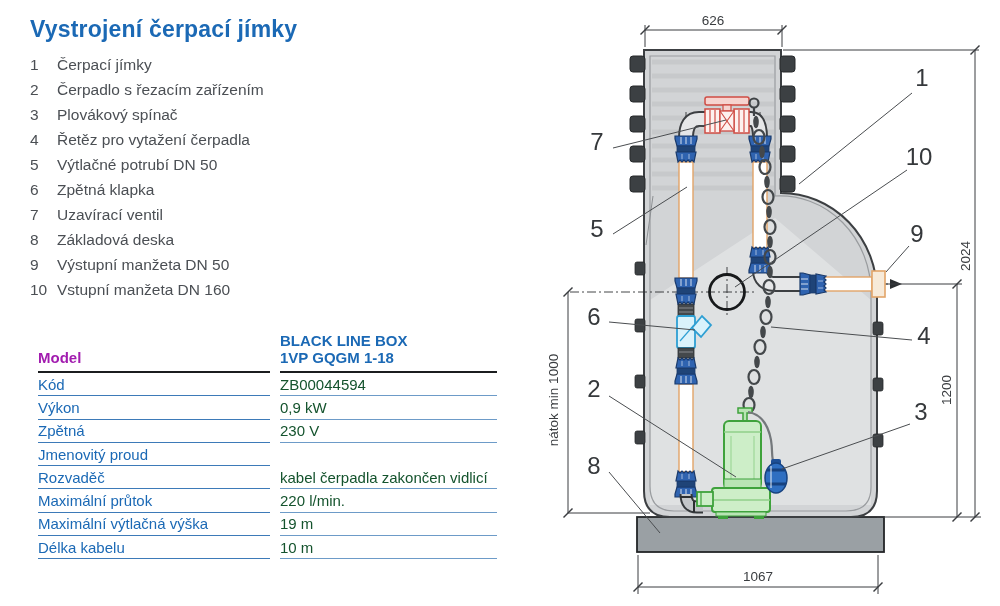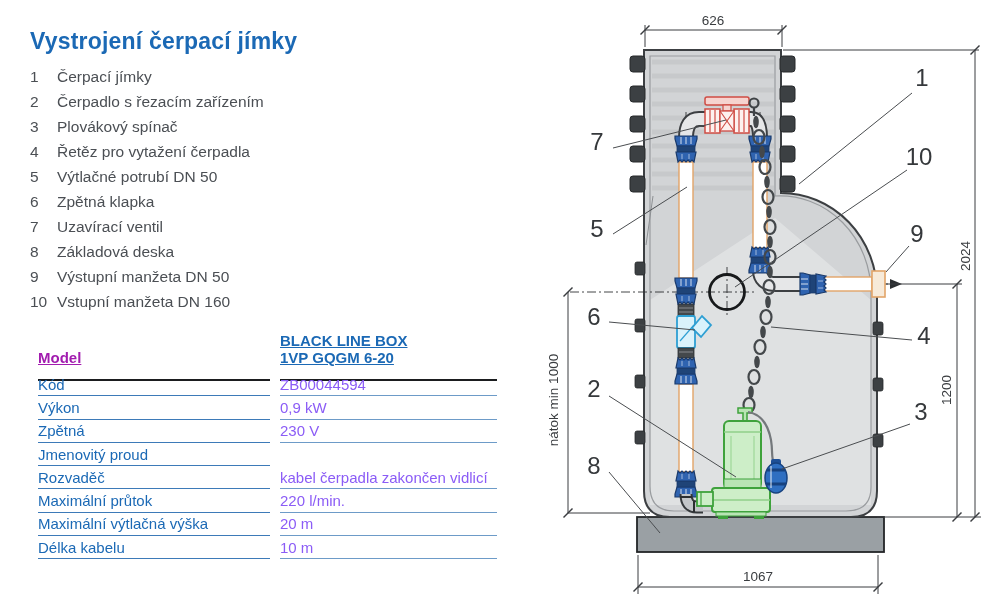--- a/index.html
+++ b/index.html
@@ -1,34 +1,34 @@
 <!DOCTYPE html>
 <html><head>
 <meta charset="utf-8">
 <style>
   html,body{margin:0;padding:0;width:1000px;height:606px;background:#ffffff;overflow:hidden;
             font-family:"Liberation Sans", sans-serif;}
   .page{position:relative;width:1000px;height:606px;}
   
   .left{position:absolute;left:30px;top:12px;width:480px;}
-  .title{font-size:23px;font-weight:bold;color:#1b69b5;margin:16px 0 9px 0;letter-spacing:.2px;}
+  .title{font-size:23px;font-weight:bold;color:#1b69b5;margin:4px 0 9px 0;letter-spacing:.2px;}
   .legend{margin:0;padding:0;list-style:none;}
   .legend li{display:flex;height:25px;align-items:center;color:#4b4f54;font-size:15.5px;}
   .legend .num{width:27px;flex:none;}
   
   .spec{position:absolute;left:38px;top:328px;width:460px;font-size:15px;}
   .row{display:grid;grid-template-columns:232px 10px 217px;}
   .cell-l,.cell-v{display:flex;align-items:flex-end;padding-bottom:3px;}
-  .hdr .cell-l,.hdr .cell-v{border-bottom:2.5px solid #1b1d1f;padding-bottom:13px;text-decoration:underline;}
+  .hdr .cell-l,.hdr .cell-v{border-bottom:2.5px solid #1b1d1f;padding-bottom:5px;}
   .hdr{height:45px;}
   .hdr .cell-l{color:#a21caf;font-weight:bold;}
   .hdr .cell-v{color:#1b69b5;font-weight:bold;line-height:17px;display:block;padding-top:4px;}
   .r{height:23.3px;}
   .r .cell-l{color:#1b69b5;font-weight:normal;border-bottom:1px solid #3d7ab8;align-items:center;padding:0;}
-  .r .cell-v{color:#8b5cf6;border-bottom:1px solid #6d9bc8;align-items:center;padding:0;}
+  .r .cell-v{color:#14532d;border-bottom:1px solid #6d9bc8;align-items:center;padding:0;}
   
   svg{position:absolute;left:540px;top:0;width:460px;height:606px;}
   .dim{font-size:13.5px;fill:#3a3d40;}
   .co{font-size:24px;fill:#35383b;}
   .lead{stroke:#4a4d50;stroke-width:1;fill:none;}
   .dline{stroke:#3a3d40;stroke-width:1;fill:none;}
   .cline{stroke:#2f3133;stroke-width:0.9;fill:none;stroke-dasharray:9 3 2 3;}
   .pipe{fill:#ffffff;stroke:#e2a468;stroke-width:1.4;}
 </style>
 </head>
@@ -81,21 +81,21 @@
         </li>
     </ul>
   </div>
 
   <div class="spec">
     <div class="row hdr">
       <div class="cell-l">Model</div>
         <div></div>
       <div class="cell-v">
         <div>BLACK LINE BOX</div>
-        <div>1VP GQGM 6-20</div>
+        <div>1VP GQGM 1-18</div>
       </div>
     </div>
     <div class="row r">
         <div class="cell-l">Kód</div>
         <div></div>
         <div class="cell-v">ZB00044594</div>
       </div>
     <div class="row r">
         <div class="cell-l">Výkon</div>
         <div></div>
@@ -116,21 +116,21 @@
         <div class="cell-v">kabel čerpadla zakončen vidlicí</div>
       </div>
     <div class="row r">
         <div class="cell-l">Maximální průtok</div>
         <div></div>
         <div class="cell-v">220 l/min.</div>
       </div>
     <div class="row r">
         <div class="cell-l">Maximální výtlačná výška</div>
         <div></div>
-        <div class="cell-v">20 m</div>
+        <div class="cell-v">19 m</div>
       </div>
     <div class="row r">
         <div class="cell-l">Délka kabelu</div>
         <div></div>
         <div class="cell-v">10 m</div>
       </div>
   </div>
 
   <svg viewBox="540 0 460 606">
     <defs>

